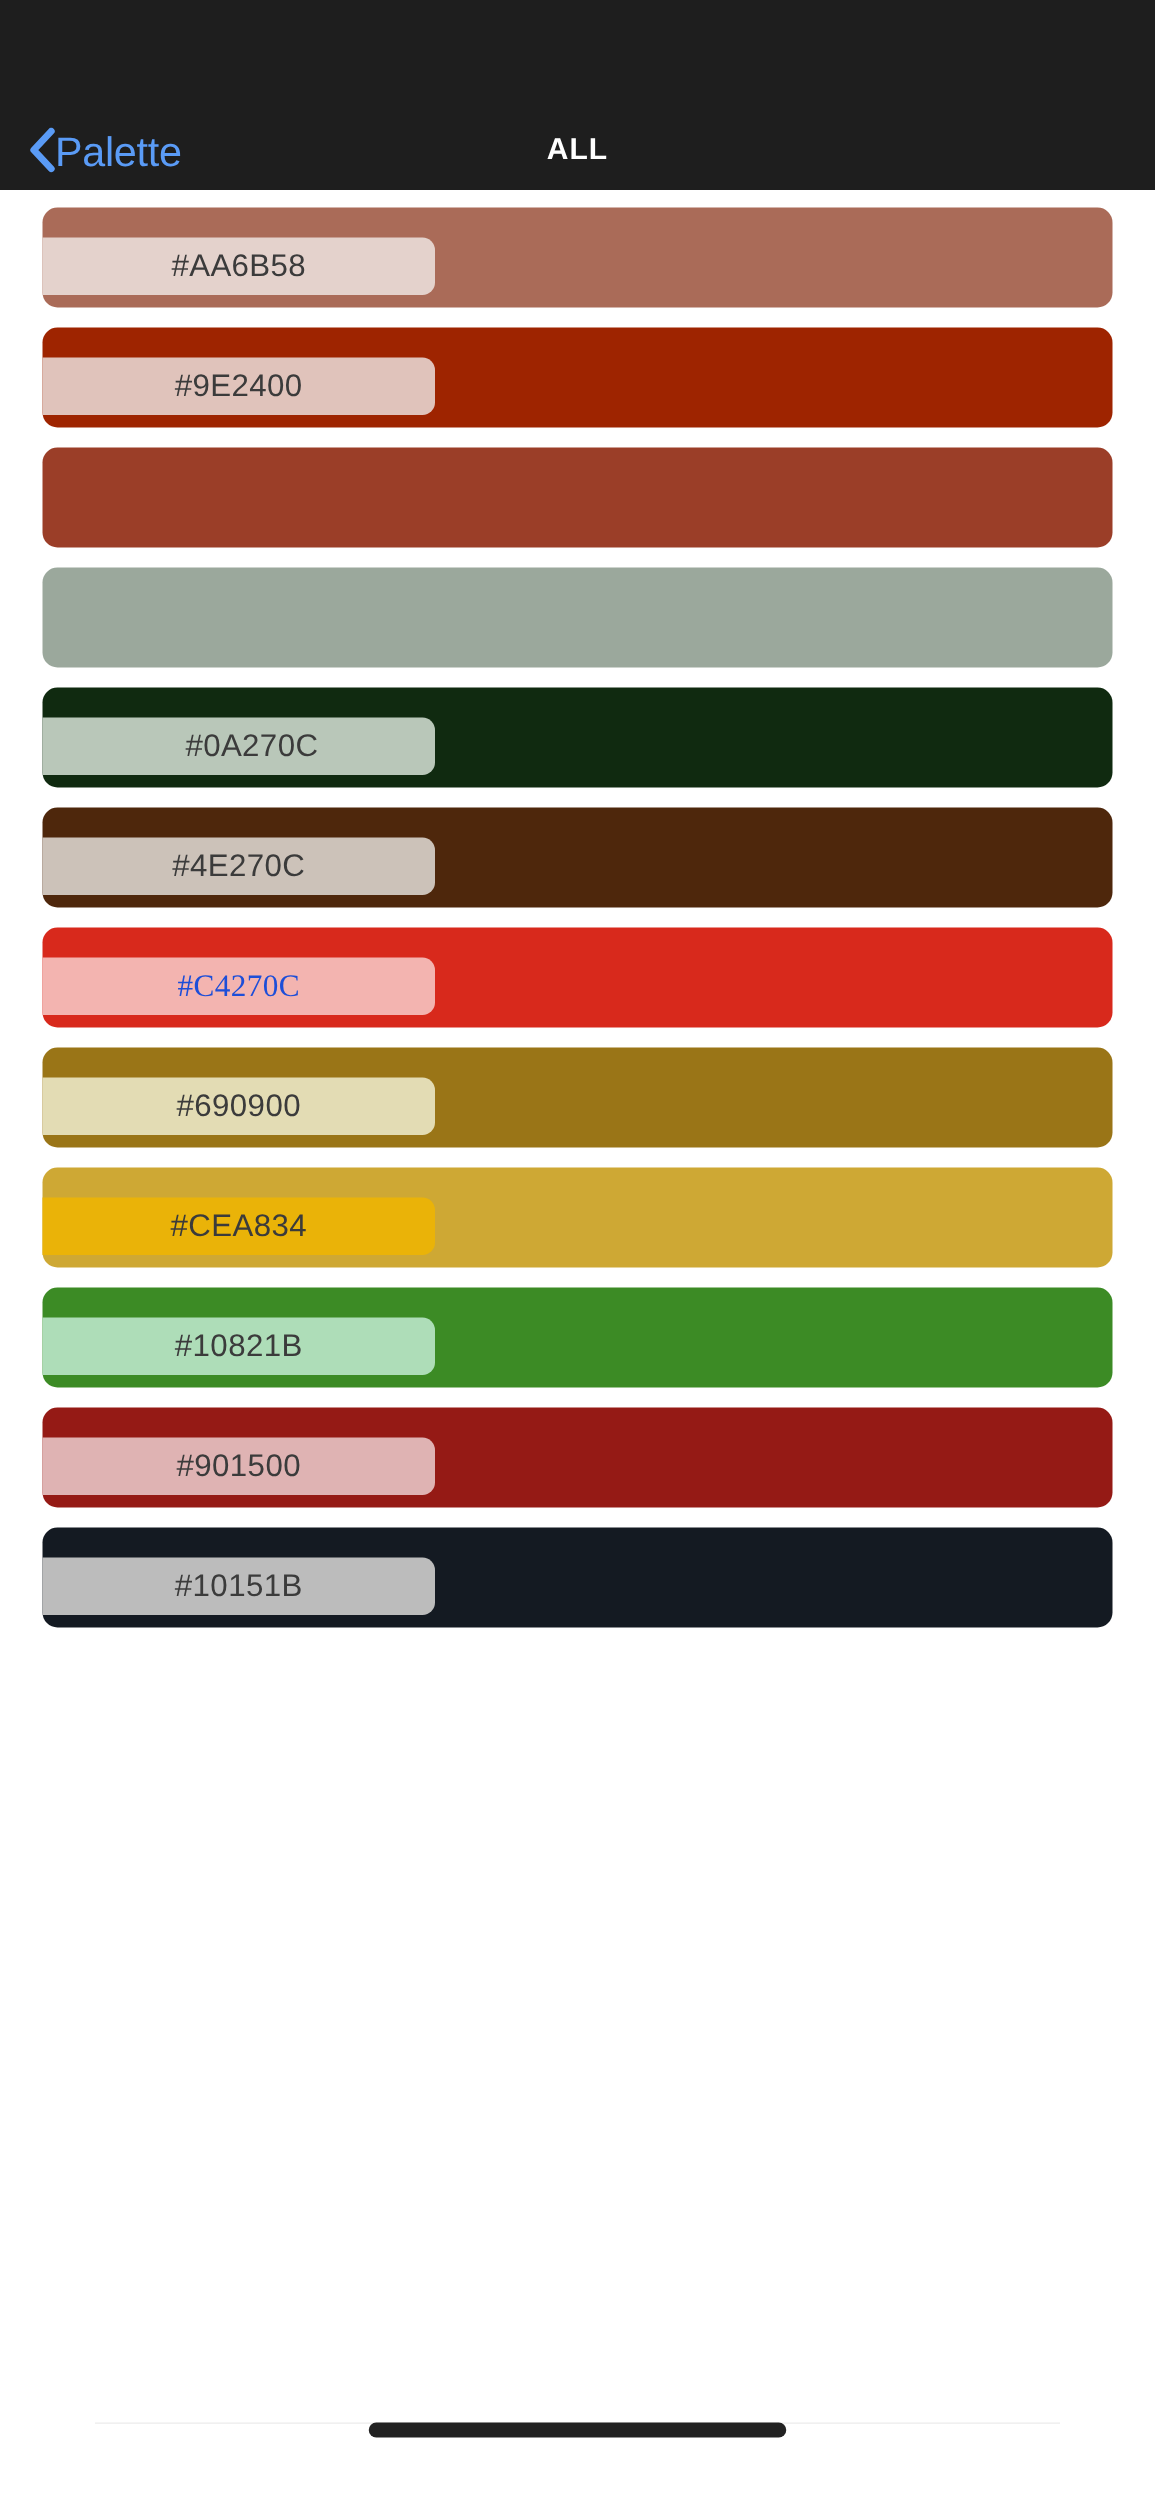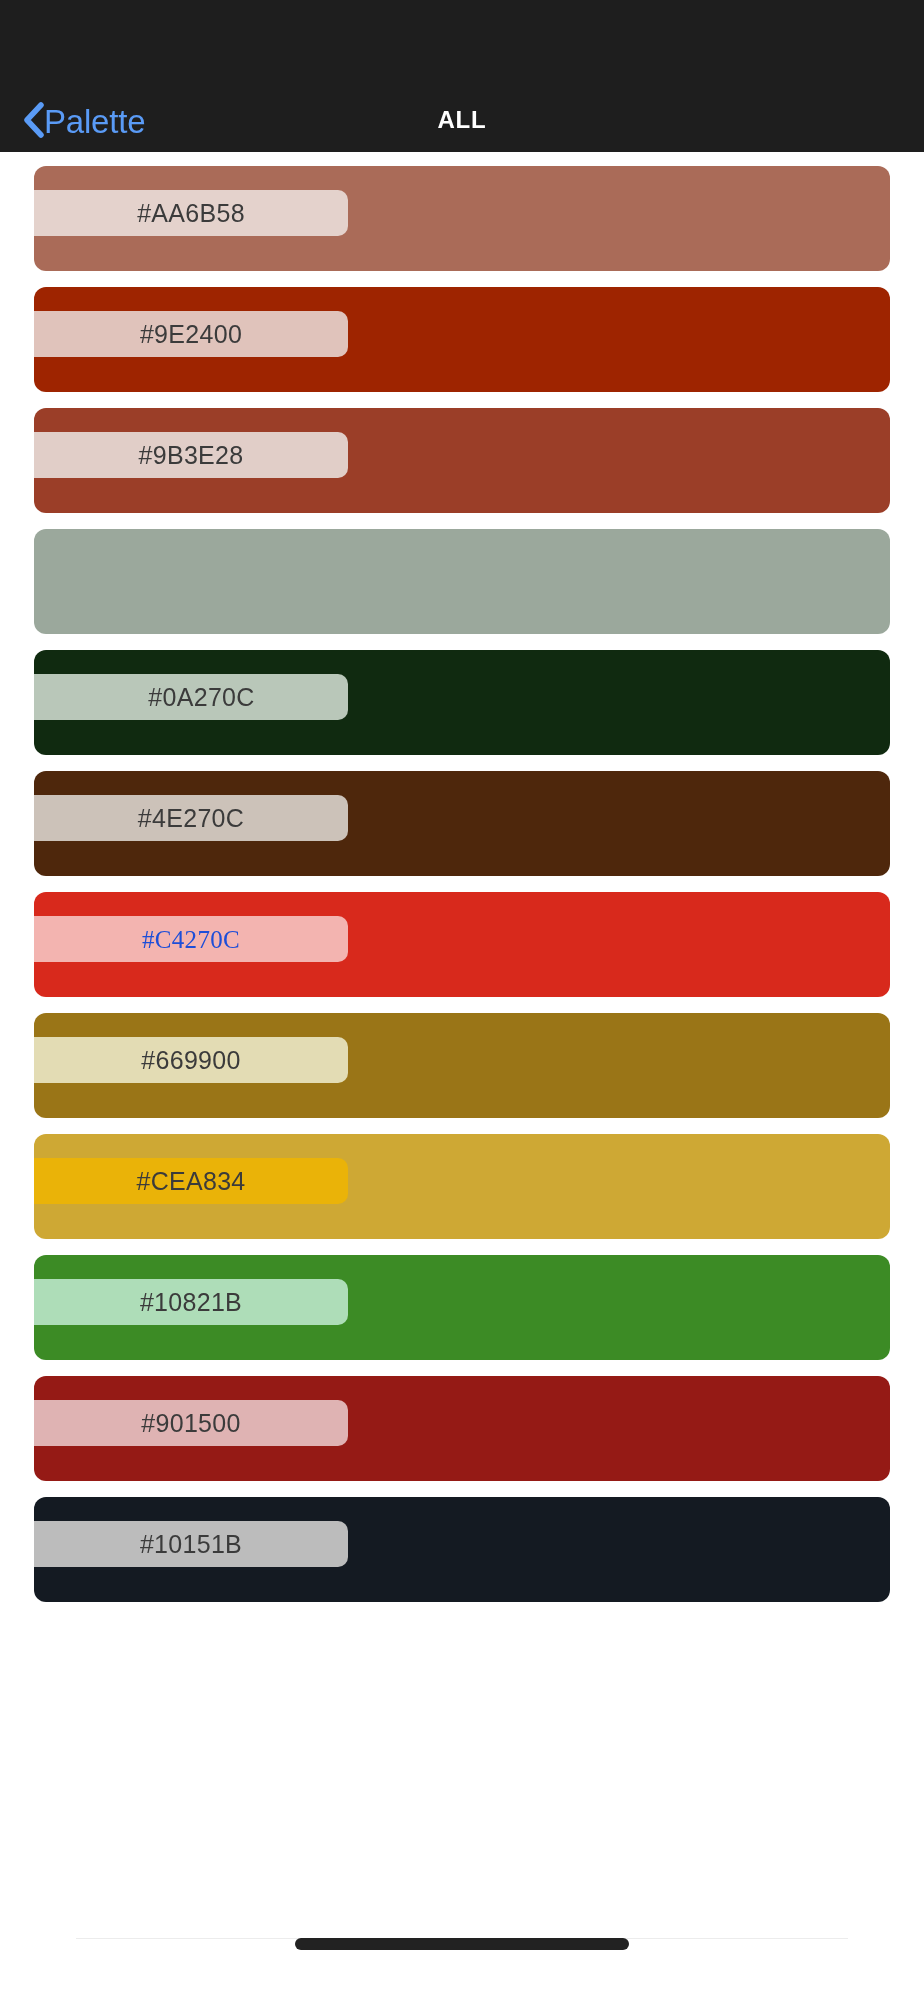--- a/index.html
+++ b/index.html
@@ -64,21 +64,21 @@
     top: 152px; left: 0;
     width: 924px;
     height: 1700px;
     background: #ffffff;
     padding-top: 14px;
     overflow: hidden;
   }
   .swatch-row {
     position: relative;
     margin: 0 34px 16px 34px;
-    height: 105px;
+    height: 80px;
     border-radius: 12px;
     overflow: visible;
   }
   .swatch-bar {
     position: absolute;
     inset: 0;
     border-radius: 12px;
   }
   .swatch-label {
     position: absolute;
@@ -146,23 +146,20 @@
         </div>
       </div>
       <div class="swatch-row">
         <div class="swatch-bar" style="background: rgb(158, 36, 0);"></div>
         <div class="swatch-label" style="background: rgb(224, 195, 187);">
           <span class="swatch-hex" style="color: rgb(59, 59, 59);">#9E2400</span>
         </div>
       </div>
       <div class="swatch-row">
         <div class="swatch-bar" style="background: rgb(155, 62, 40);"></div>
-        <div class="swatch-label" style="background: rgb(225, 206, 200);">
-          <span class="swatch-hex" style="color: rgb(59, 59, 59);">#9B3E28</span>
-        </div>
       </div>
       <div class="swatch-row">
         <div class="swatch-bar" style="background: rgb(155, 168, 156);"></div>
       </div>
       <div class="swatch-row">
         <div class="swatch-bar" style="background: rgb(16, 42, 16);"></div>
         <div class="swatch-label" style="background: rgb(185, 199, 185);">
           <span class="swatch-hex" style="color: rgb(59, 59, 59); margin-left: 21px;">#0A270C</span>
         </div>
       </div>
@@ -174,21 +171,21 @@
       </div>
       <div class="swatch-row">
         <div class="swatch-bar" style="background: rgb(216, 41, 28);"></div>
         <div class="swatch-label" style="background: rgb(243, 180, 176);">
           <span class="swatch-hex" style="color: #1d4ed8; font-family: Liberation Serif, serif;">#C4270C</span>
         </div>
       </div>
       <div class="swatch-row">
         <div class="swatch-bar" style="background: rgb(154, 117, 23);"></div>
         <div class="swatch-label" style="background: rgb(227, 220, 180);">
-          <span class="swatch-hex" style="color: rgb(59, 59, 59);">#669900</span>
+          <span class="swatch-hex" style="color: rgb(59, 59, 59);">#690900</span>
         </div>
       </div>
       <div class="swatch-row">
         <div class="swatch-bar" style="background: rgb(206, 168, 52);"></div>
         <div class="swatch-label" style="background: #eab308;">
           <span class="swatch-hex" style="color: rgb(59, 59, 59);">#CEA834</span>
         </div>
       </div>
       <div class="swatch-row">
         <div class="swatch-bar" style="background: rgb(60, 139, 37);"></div>

